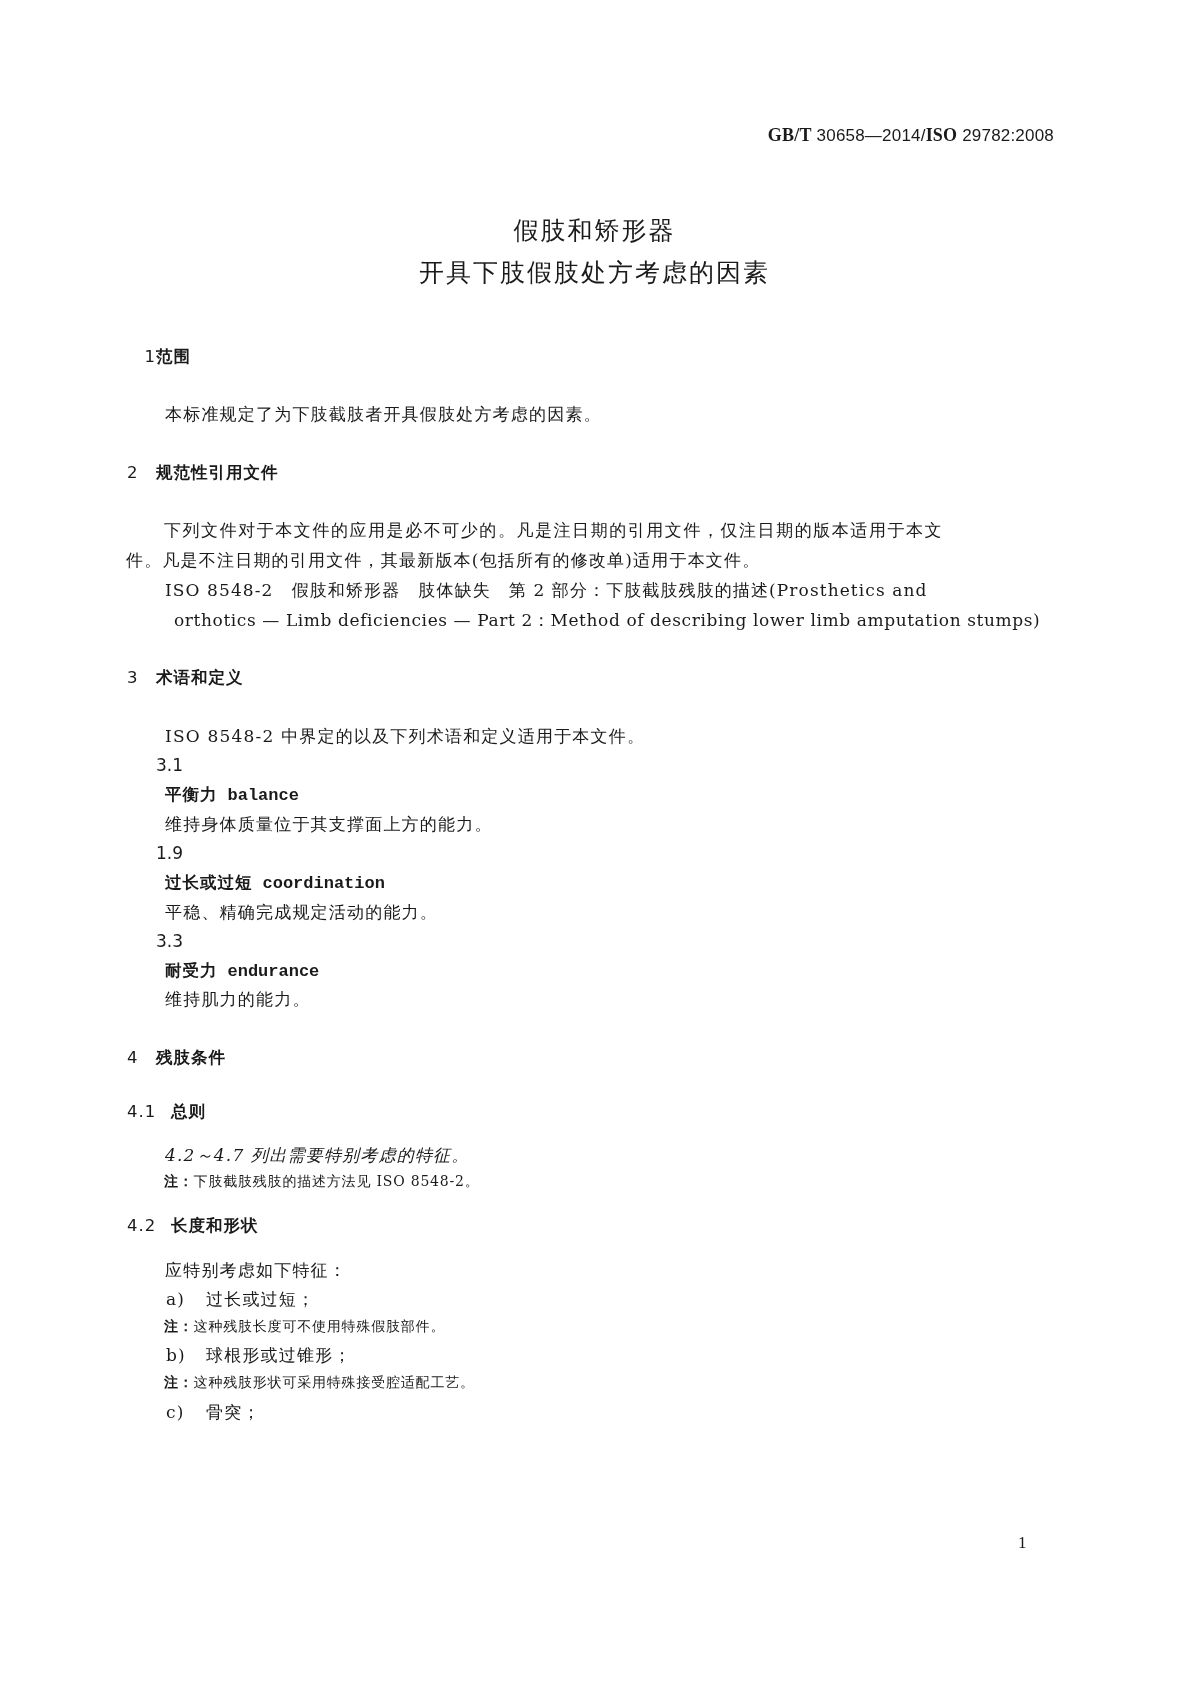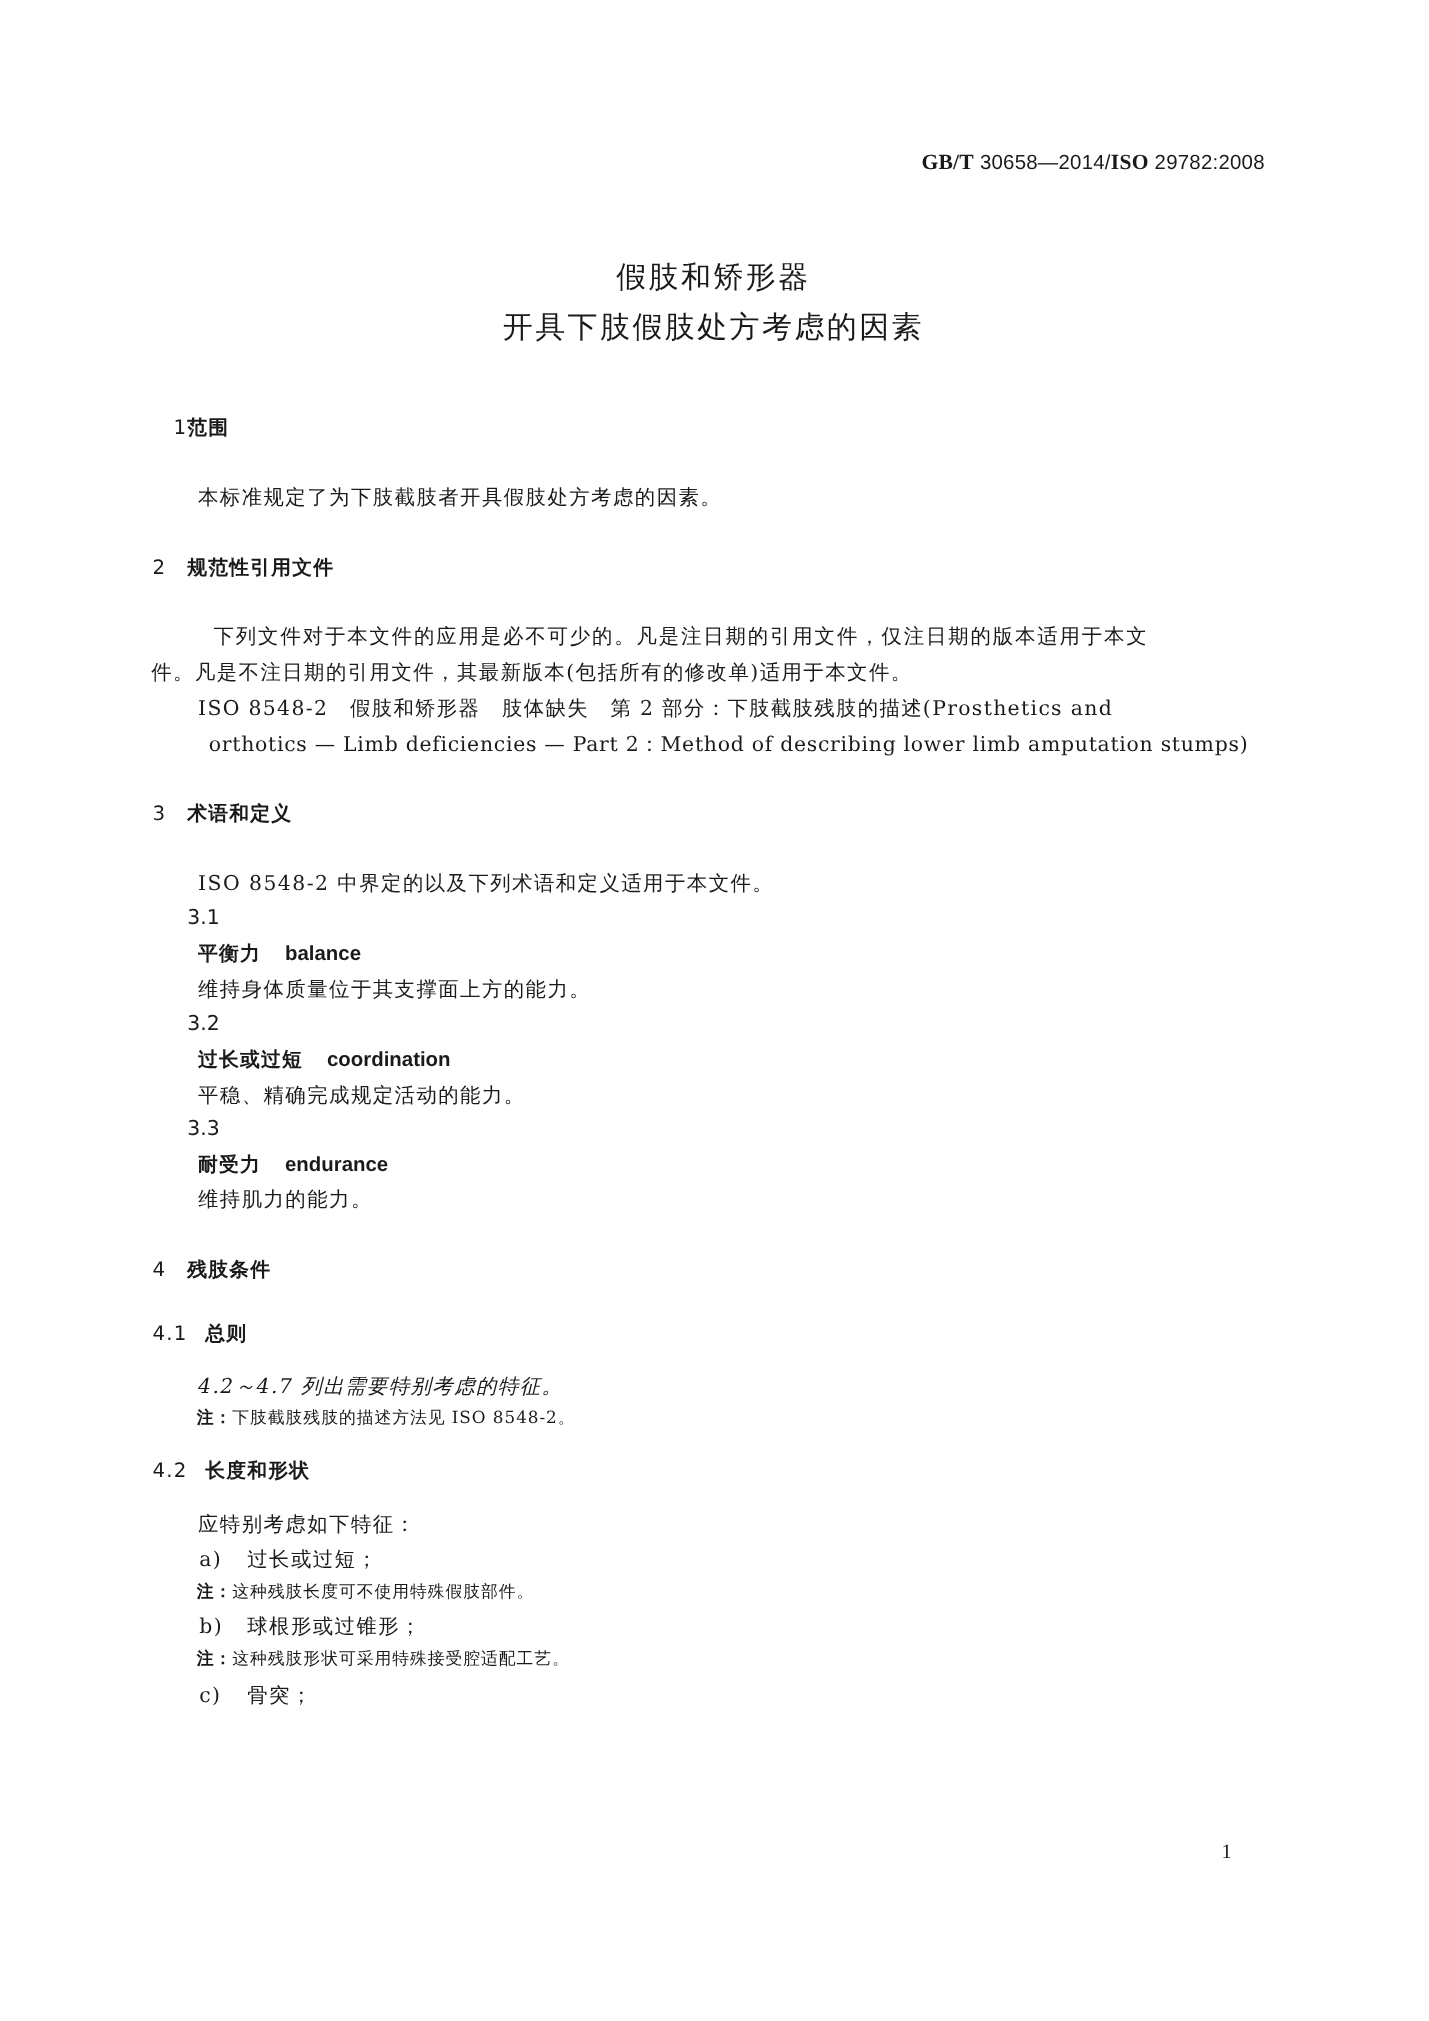--- a/index.html
+++ b/index.html
@@ -54,25 +54,25 @@
       font-size: 17px;
       margin-left: 30px;
     }
     .term {
       font-family: "DejaVu Sans", "Liberation Sans", sans-serif;
       font-size: 16.5px;
       font-weight: bold;
       letter-spacing: 1px;
     }
     .term .en {
-      font-family: Liberation Sans, sans-serif;
+      font-family: Liberation Mono, monospace;
       font-weight: bold;
       font-size: 17px;
       letter-spacing: 0;
-      margin-left: 20px;
+      margin-left: 10px;
     }
     .note {
       font-family: "DejaVu Serif", "Liberation Serif", serif;
       font-size: 14px;
       letter-spacing: 0.8px;
     }
     .note .note-label {
       font-family: "DejaVu Sans", sans-serif;
       font-weight: bold;
     }
@@ -98,37 +98,37 @@
 <div class="abs title" style="top:256px;">开具下肢假肢处方考虑的因素</div>
 
 <div class="abs heading" style="left:127px; top:346px;text-align:right;">
   <span class="num" style="width:29px;">1</span><span>范围</span>
 </div>
 <div class="abs body-text" style="left:165px; top:403px;">本标准规定了为下肢截肢者开具假肢处方考虑的因素。</div>
 
 <div class="abs heading" style="left:127px; top:462px;">
   <span class="num" style="width:29px;">2</span><span>规范性引用文件</span>
 </div>
-<div class="abs body-text" style="left:178px; top:519px; letter-spacing:1.55px;">下列文件对于本文件的应用是必不可少的。凡是注日期的引用文件，仅注日期的版本适用于本文</div>
+<div class="abs body-text" style="left:164px; top:519px; letter-spacing:1.55px;">下列文件对于本文件的应用是必不可少的。凡是注日期的引用文件，仅注日期的版本适用于本文</div>
 <div class="abs body-text" style="left:126px; top:549px;">件。凡是不注日期的引用文件，其最新版本(包括所有的修改单)适用于本文件。</div>
 <div class="abs body-text" style="left:165px; top:579px; letter-spacing:1.1px;">ISO 8548-2　假肢和矫形器　肢体缺失　第 2 部分：下肢截肢残肢的描述(Prosthetics and</div>
 <div class="abs body-text" style="left:126px; top:609px; letter-spacing:0.6px;margin-left:48px;">orthotics — Limb deficiencies — Part 2：Method of describing lower limb amputation stumps)</div>
 
 <div class="abs heading" style="left:127px; top:667px;">
   <span class="num" style="width:29px;">3</span><span>术语和定义</span>
 </div>
 <div class="abs body-text" style="left:165px; top:725px;">ISO 8548-2 中界定的以及下列术语和定义适用于本文件。</div>
 
 <div class="abs term-num" style="left:126px; top:755px;">3.1</div>
 <div class="abs term" style="left:165px; top:784px;">
   <span>平衡力</span><span class="en">balance</span>
 </div>
 <div class="abs body-text" style="left:165px; top:813px;">维持身体质量位于其支撑面上方的能力。</div>
 
-<div class="abs term-num" style="left:126px; top:843px;">3.2</div>
+<div class="abs term-num" style="left:126px; top:843px;">1.9</div>
 <div class="abs term" style="left:165px; top:872px;">
   <span>过长或过短</span><span class="en">coordination</span>
 </div>
 <div class="abs body-text" style="left:165px; top:901px;">平稳、精确完成规定活动的能力。</div>
 
 <div class="abs term-num" style="left:126px; top:931px;">3.3</div>
 <div class="abs term" style="left:165px; top:960px;">
   <span>耐受力</span><span class="en">endurance</span>
 </div>
 <div class="abs body-text" style="left:165px; top:988px;">维持肌力的能力。</div>

